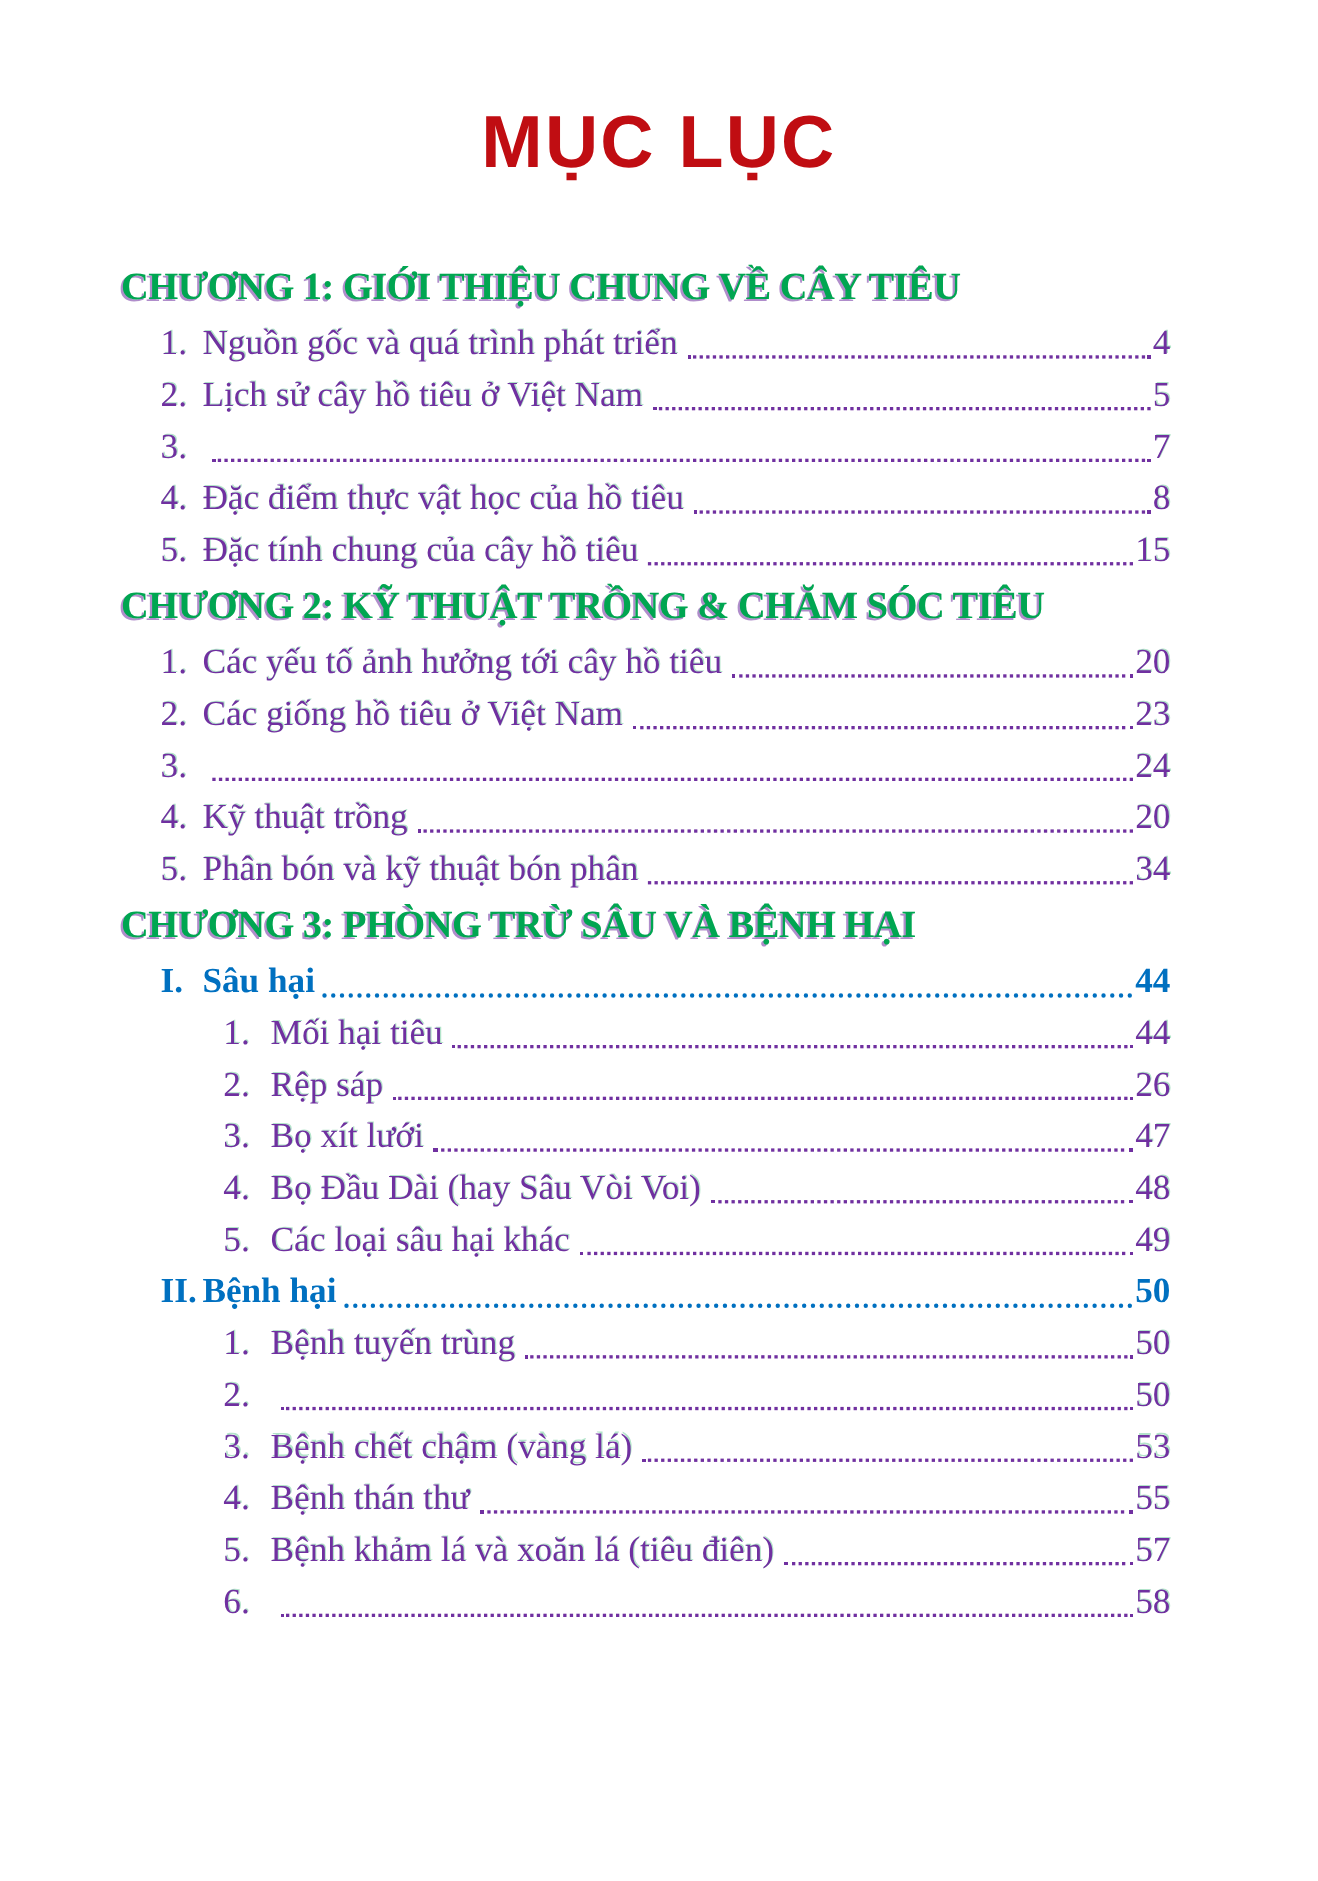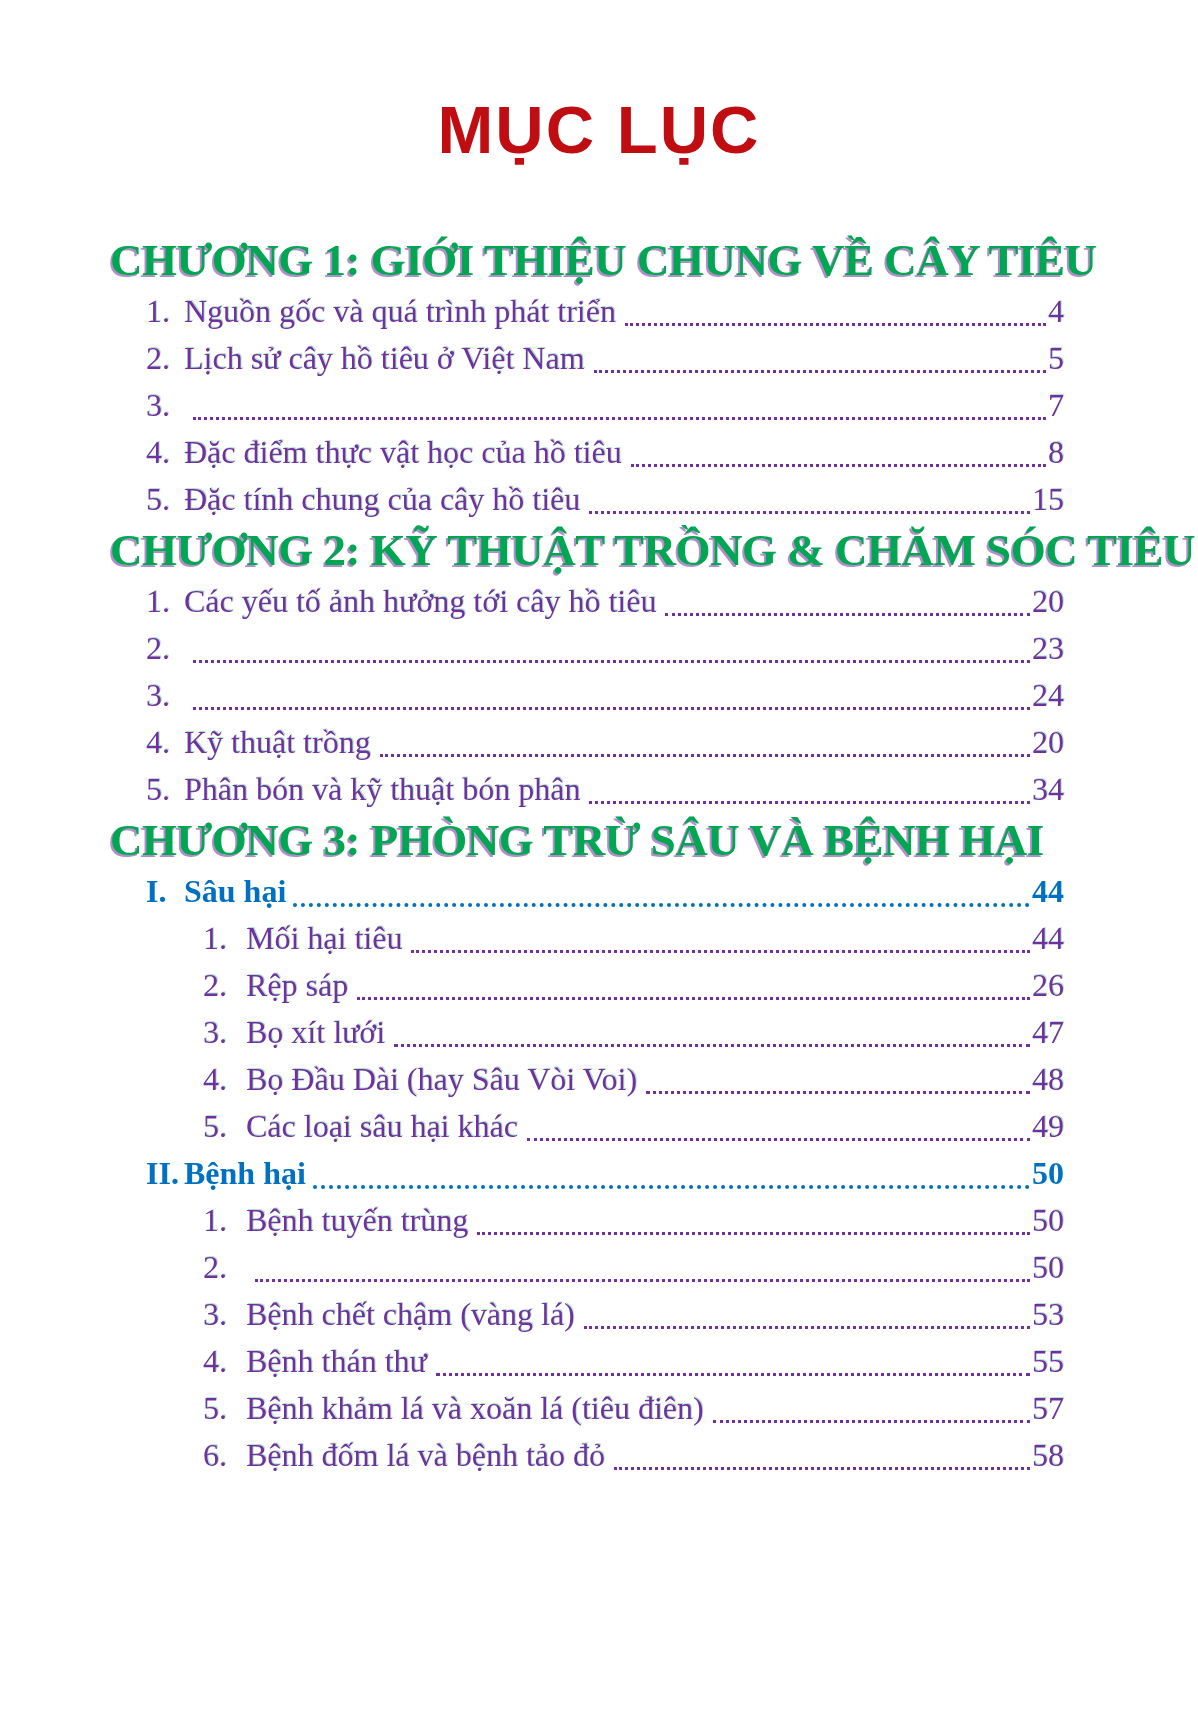--- a/index.html
+++ b/index.html
@@ -30,21 +30,21 @@
     display: flex;
     align-items: baseline;
     height: 47px;
     font-size: 32px;
     line-height: 47px;
     white-space: nowrap;
   }
   .row.chapter {
     height: 51px;
     padding-top: 4px;
-    font-size: 45px;
+    font-size: 35px;
     font-weight: bold;
     letter-spacing: -0.5px;
     color: var(--chapter-green, #00a651);
     text-shadow: -2px 2px 0 rgba(112, 48, 160, 0.55);
   }
   .row.item {
     color: var(--item-purple, #7030a0);
     text-shadow: 1px -1px 0 rgba(0, 166, 81, 0.30);
   }
   .row.section {
@@ -112,20 +112,21 @@
     <span>CHƯƠNG 2: KỸ THUẬT TRỒNG &amp; CHĂM SÓC TIÊU</span>
   </div>
     <div class="row item lvl1">
     <span class="num">1.</span>
     <span class="txt">Các yếu tố ảnh hưởng tới cây hồ tiêu</span>
     <span class="leader"></span>
     <span class="pg">20</span>
   </div>
     <div class="row item lvl1">
     <span class="num">2.</span>
+    <span class="txt">Các giống hồ tiêu ở Việt Nam</span>
     <span class="leader"></span>
     <span class="pg">23</span>
   </div>
     <div class="row item lvl1">
     <span class="num">3.</span>
     <span class="leader"></span>
     <span class="pg">24</span>
   </div>
     <div class="row item lvl1">
     <span class="num">4.</span>
@@ -208,17 +209,16 @@
     <span class="pg">55</span>
   </div>
     <div class="row item lvl2">
     <span class="num">5.</span>
     <span class="txt">Bệnh khảm lá và xoăn lá (tiêu điên)</span>
     <span class="leader"></span>
     <span class="pg">57</span>
   </div>
     <div class="row item lvl2">
     <span class="num">6.</span>
-    <span class="txt">Bệnh đốm lá và bệnh tảo đỏ</span>
     <span class="leader"></span>
     <span class="pg">58</span>
   </div>
   </div>
 
 </body></html>

